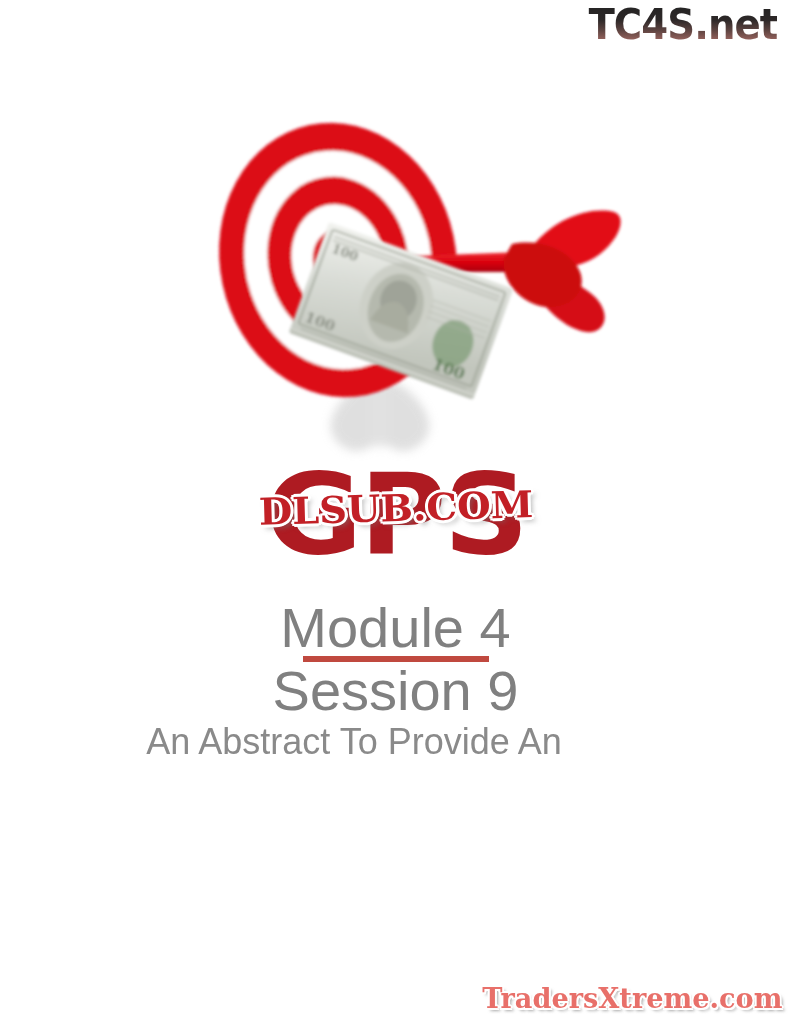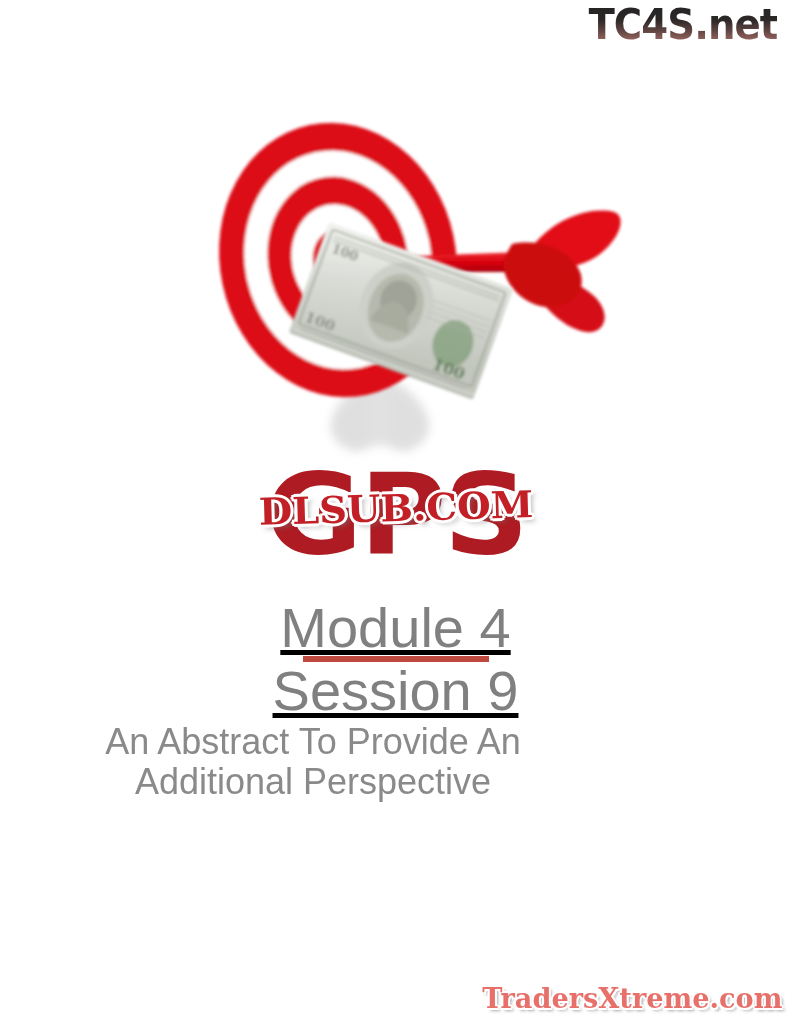--- a/index.html
+++ b/index.html
@@ -91,21 +91,20 @@
     white-space: nowrap;
   }
 
   
   #title-block {
     position: absolute;
     left: 0;
     top: 598px;
     width: 791px;
     text-align: center;
-    text-decoration: underline;
   }
   .title-line {
     font-family: "Liberation Sans", sans-serif;
     font-weight: normal;
     font-size: 56px;
     line-height: 60px;
     color: #808080;
     letter-spacing: 0px;
   }
   #module-rule {
@@ -115,20 +114,21 @@
     margin: -2px auto 0 auto;
   }
   #session-line { margin-top: -1px; }
 
   #subtitle-block {
     position: absolute;
     left: 0;
     top: 722px;
     width: 626px;
     text-align: center;
+    padding-left: 41px;
   }
   .subtitle-line {
     font-family: "Liberation Sans", sans-serif;
     font-weight: normal;
     font-size: 36px;
     line-height: 40px;
     color: #8a8a8a;
   }
 
   
@@ -260,16 +260,15 @@
 </div>
 
 <div id="title-block">
   <div class="title-line">Module 4</div>
   <div id="module-rule"></div>
   <div class="title-line" id="session-line">Session 9</div>
 </div>
 
 <div id="subtitle-block">
   <div class="subtitle-line">An Abstract To Provide An</div>
-  <div class="subtitle-line">Additional Perspective</div>
 </div>
 
 <div id="footer-watermark">TradersXtreme.com</div>
 
 </body></html>

